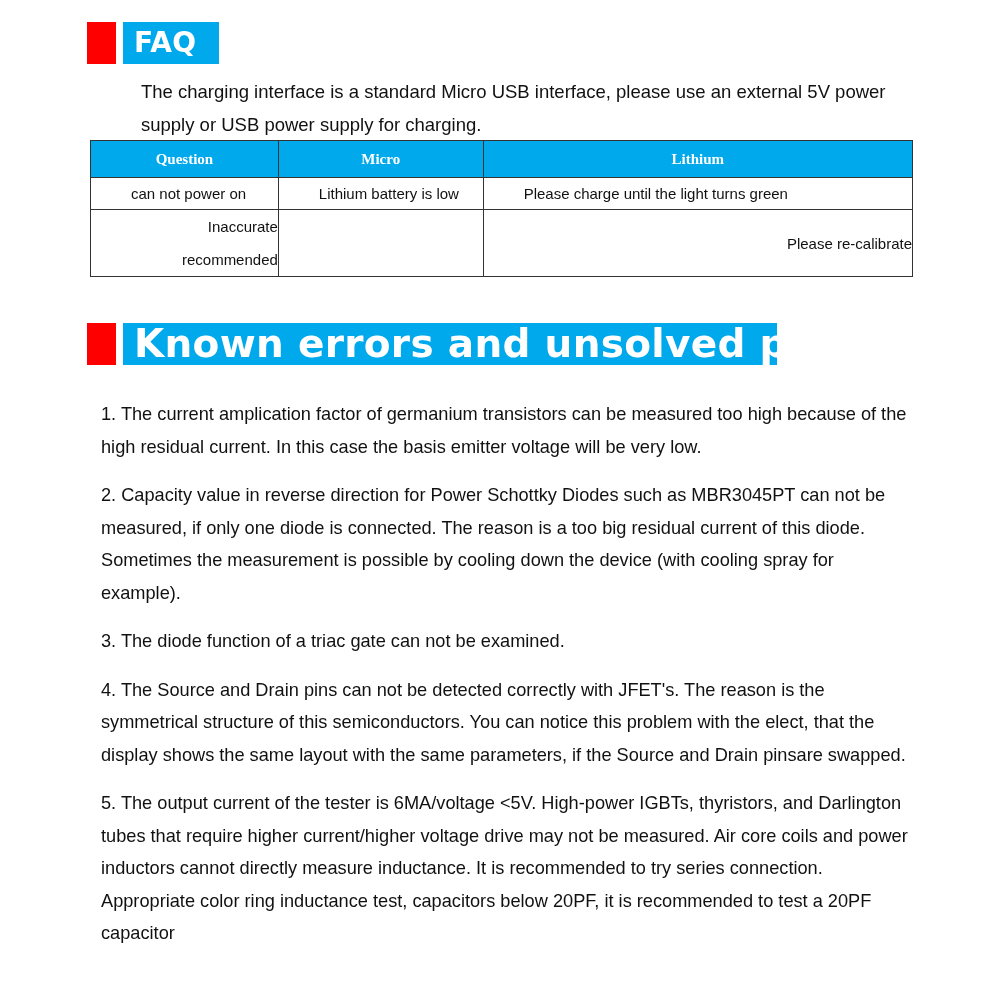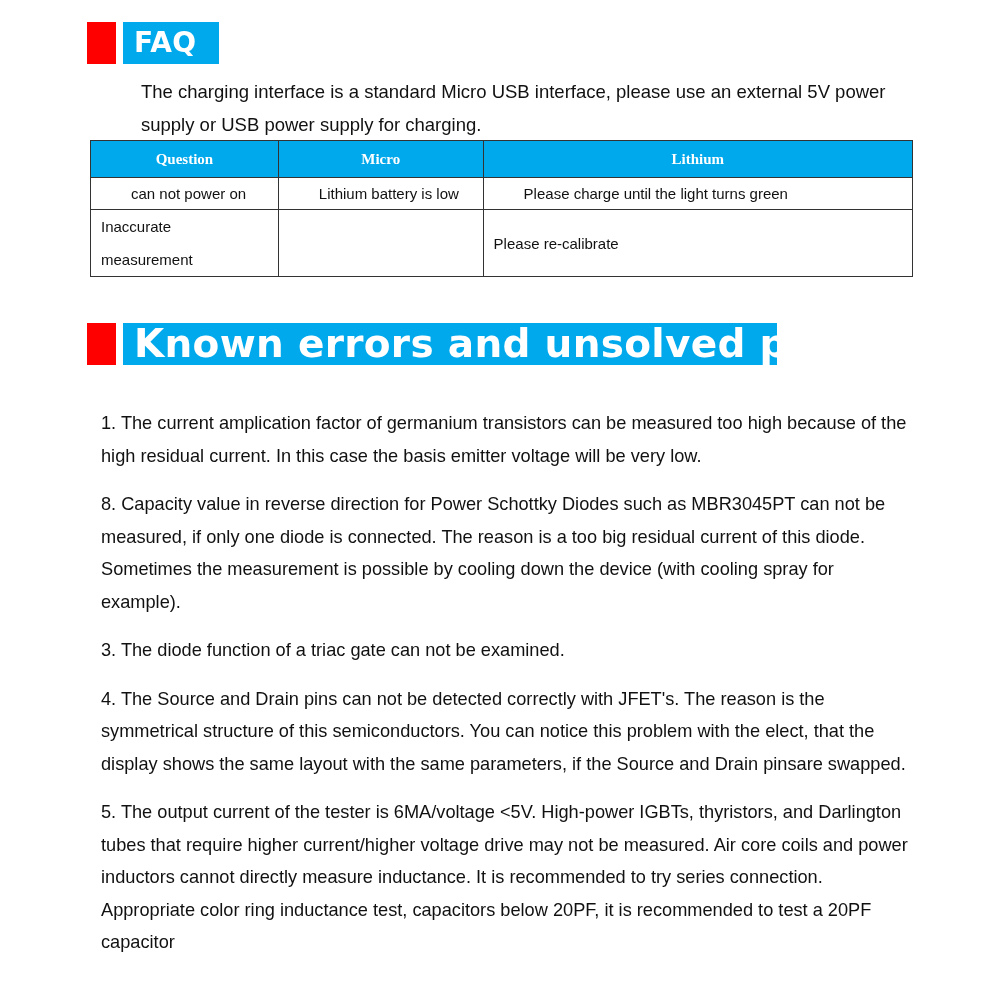--- a/index.html
+++ b/index.html
@@ -18,26 +18,26 @@
 
     .intro { position: absolute; left: 101px; top: 76px; width: 800px;
              font-size: 18.5px; line-height: 32.5px; margin-left: 40px; }
 
     table.faq { position: absolute; left: 90px; top: 140px; width: 823px;
                 border-collapse: collapse; font-size: 15px; }
     table.faq th { background: #00a8ec; color: #ffffff; font-family: "Liberation Serif", serif;
                    font-weight: bold; font-size: 15px; height: 34px; border: 1.5px solid #333; }
     table.faq td { border: 1.5px solid #333; padding: 0 0 0 10px; vertical-align: middle; }
     table.faq tr.r1 td { height: 31px; padding-left: 40px; }
-    table.faq tr.r2 td { height: 66px; }
+    table.faq tr.r2 td { height: 66px; text-align: right; }
     .q2 { line-height: 33px; display: block; }
 
     .items { position: absolute; left: 101px; top: 391px; width: 810px;
              font-size: 18.2px; line-height: 32.5px; }
-    .items p { margin: 16px 0 16px 0; }
+    .items p { margin: 7px 0 16px 0; }
   </style>
 </head>
 <body>
 
 <div class="hdr" id="hdr-faq">
   <div class="red"></div>
   <div class="blue">FAQ</div>
 </div>
 
 <div class="intro">The charging interface is a standard Micro USB interface, please use an external 5V power supply or USB power supply for charging.</div>
@@ -55,32 +55,32 @@
     <th>Lithium</th>
   </tr>
   <tr class="r1">
     <td>can not power on</td>
     <td>Lithium battery is low</td>
     <td>Please charge until the light turns green</td>
   </tr>
   <tr class="r2">
     <td>
       <span class="q2">Inaccurate</span>
-      <span class="q2">measurement</span>
+      <span class="q2">recommended</span>
     </td>
     <td></td>
     <td>Please re-calibrate</td>
   </tr>
 </tbody>
   </table>
 
 <div class="hdr" id="hdr-known">
   <div class="red"></div>
   <div class="blue">Known errors and unsolved problems</div>
 </div>
 
 <div class="items">
   <p>1. The current amplication factor of germanium transistors can be measured too high because of the high residual current. In this case the basis emitter voltage will be very low.</p>
-  <p>8. Capacity value in reverse direction for Power Schottky Diodes such as MBR3045PT can not be measured, if only one diode is connected. The reason is a too big residual current of this diode. Sometimes the measurement is possible by cooling down the device (with cooling spray for example).</p>
+  <p>2. Capacity value in reverse direction for Power Schottky Diodes such as MBR3045PT can not be measured, if only one diode is connected. The reason is a too big residual current of this diode. Sometimes the measurement is possible by cooling down the device (with cooling spray for example).</p>
   <p>3. The diode function of a triac gate can not be examined.</p>
   <p>4. The Source and Drain pins can not be detected correctly with JFET's. The reason is the symmetrical structure of this semiconductors. You can notice this problem with the elect, that the display shows the same layout with the same parameters, if the Source and Drain pinsare swapped.</p>
   <p>5. The output current of the tester is 6MA/voltage &lt;5V. High-power IGBTs, thyristors, and Darlington tubes that require higher current/higher voltage drive may not be measured. Air core coils and power inductors cannot directly measure inductance. It is recommended to try series connection. Appropriate color ring inductance test, capacitors below 20PF, it is recommended to test a 20PF capacitor</p>
 </div>
 
 </body></html>

